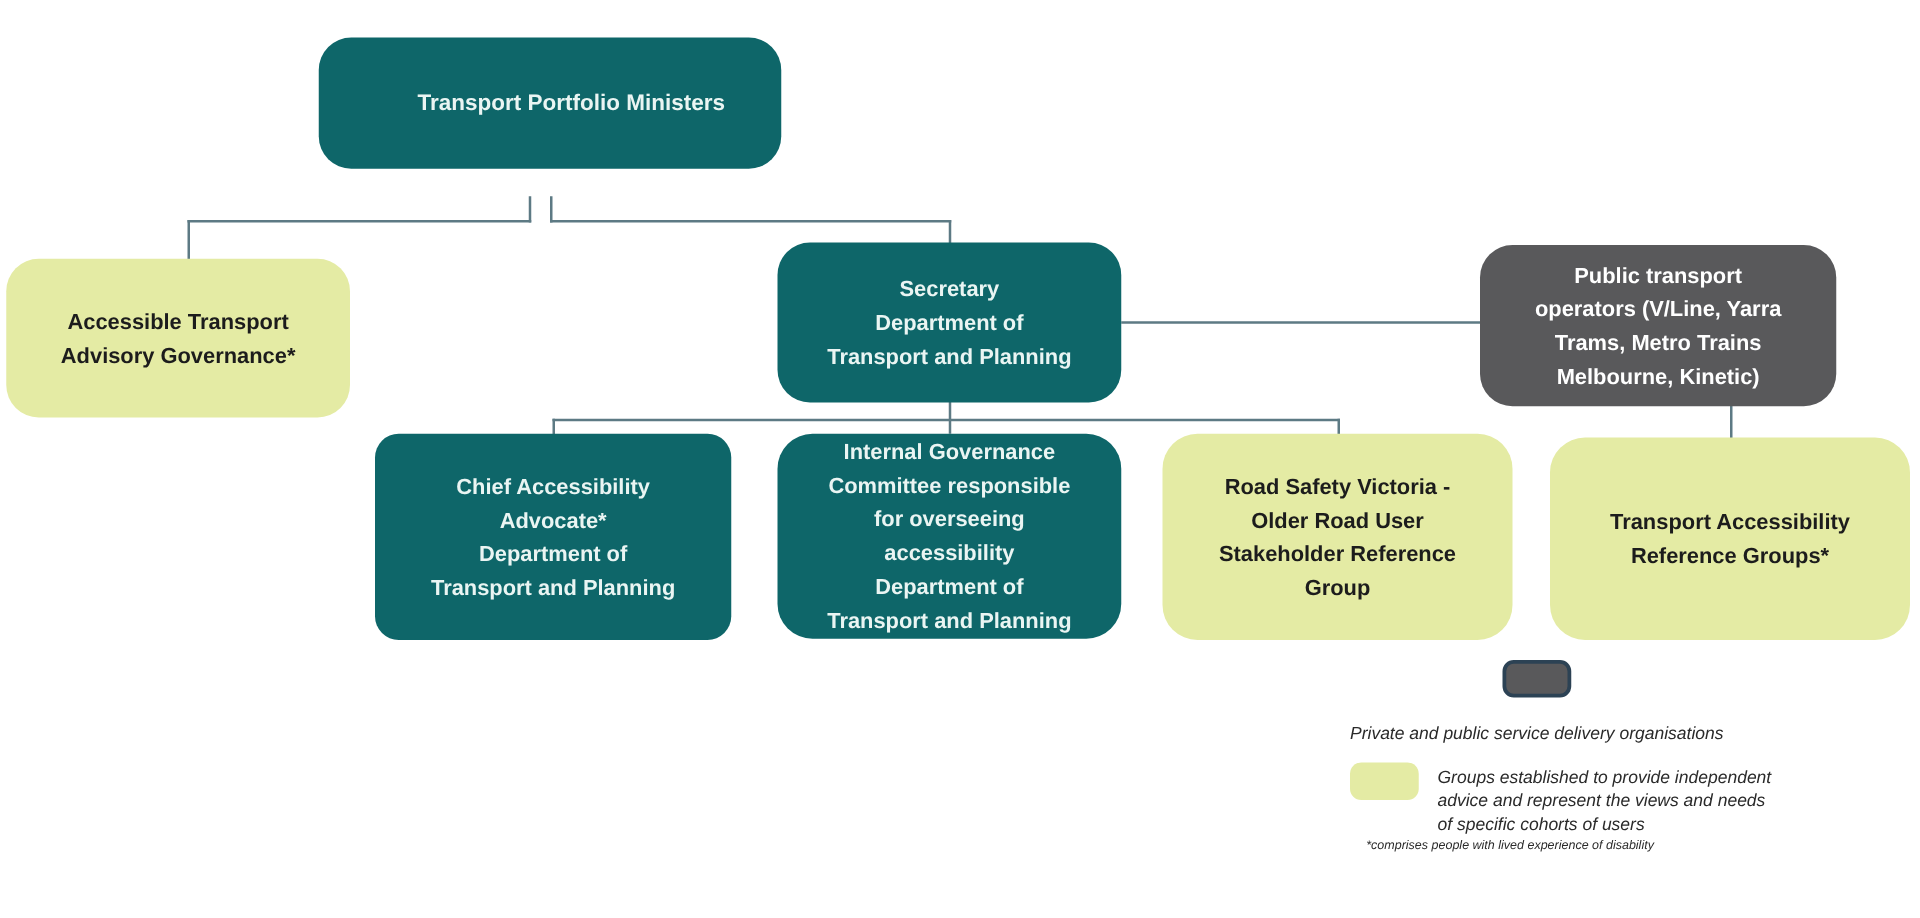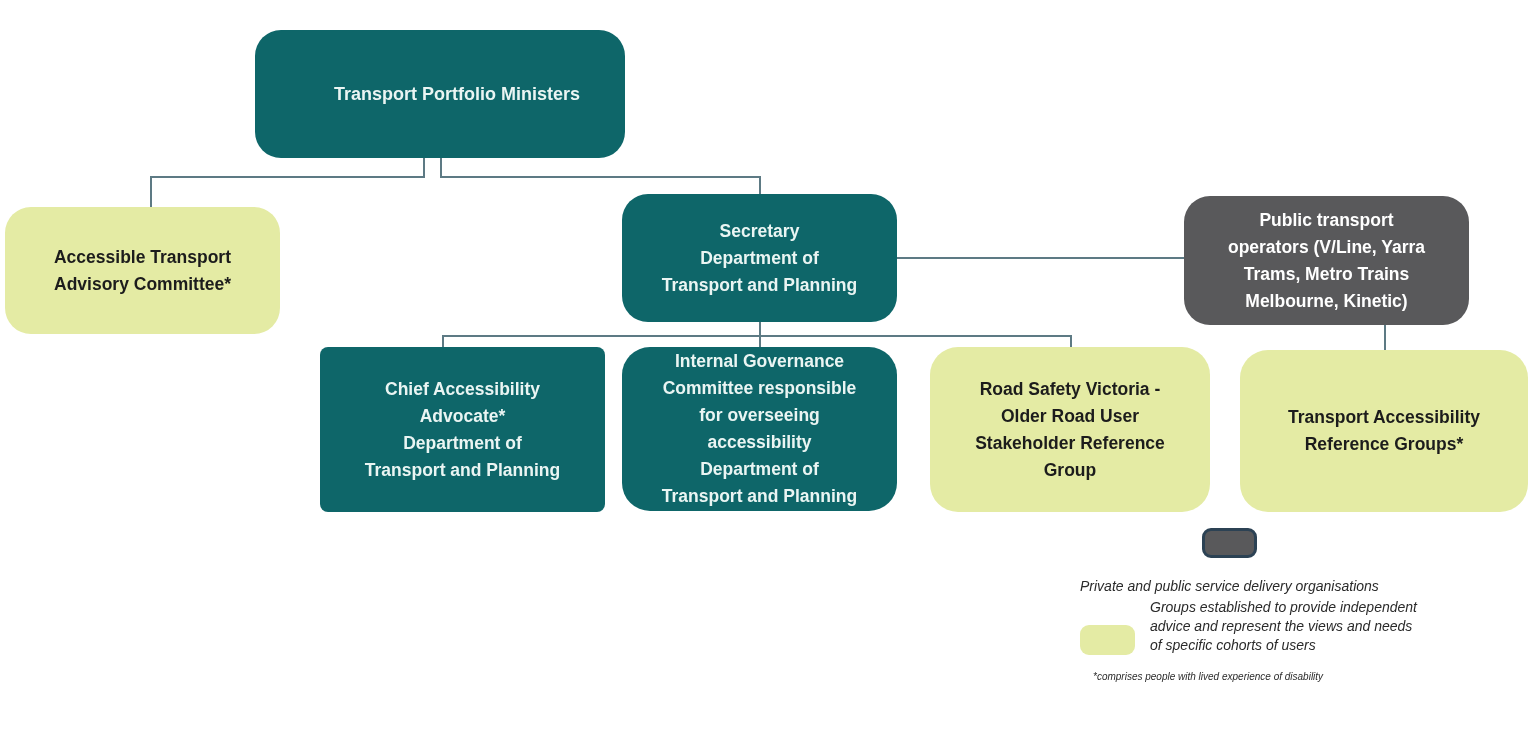--- a/index.html
+++ b/index.html
@@ -91,35 +91,35 @@
 
   <div class="connector" style="left:897px; top:257px; width:345px; height:2px;"></div>
 
   <div class="connector" style="left:759px; top:321px; width:2px; height:26px;"></div>
   <div class="connector" style="left:442px; top:335px; width:630px; height:2px;"></div>
   <div class="connector" style="left:442px; top:335px; width:2px; height:13px;"></div>
   <div class="connector" style="left:1070px; top:335px; width:2px; height:13px;"></div>
 
   <div class="connector" style="left:1384px; top:324px; width:2px; height:27px;"></div>
 
-  <div class="node teal root" style="left:255px; top:30px; width:370px; height:128px;padding-left:44px;">Transport Portfolio Ministers</div>
+  <div class="node teal root" style="left:255px; top:30px; width:370px; height:105px;padding-left:44px;">Transport Portfolio Ministers</div>
 
   <div class="node green" style="left:5px; top:207px; width:275px; height:127px;">Accessible Transport
-Advisory Committee*</div>
+Advisory Governance*</div>
 
   <div class="node teal" style="left:622px; top:194px; width:275px; height:128px;">Secretary
 Department of
 Transport and Planning</div>
 
   <div class="node gray" style="left:1184px; top:196px; width:285px; height:129px;">Public transport
 operators (V/Line, Yarra
 Trams, Metro Trains
 Melbourne, Kinetic)</div>
 
-  <div class="node teal" style="left:300px; top:347px; width:285px; height:165px; border-radius:8px;margin-left:20px;">Chief Accessibility
+  <div class="node teal" style="left:300px; top:347px; width:285px; height:165px; border-radius:19px;">Chief Accessibility
 Advocate*
 Department of
 Transport and Planning</div>
 
   <div class="node teal" style="left:622px; top:347px; width:275px; height:164px; border-radius:28px; line-height:27px;">Internal Governance
 Committee responsible
 for overseeing
 accessibility
 Department of
 Transport and Planning</div>
@@ -131,21 +131,21 @@
 Older Road User
 Stakeholder Reference
 Group</div>
 
   <div class="legend-row center" style="top:528px;">
     <div class="swatch gray"></div>
     <div class="legend-label">Private and public service delivery organisations</div>
   </div>
 
 
-  <div class="legend-row top" style="top:596px;align-items:flex-end;">
+  <div class="legend-row top" style="top:610px;">
     <div class="swatch green"></div>
     <div class="legend-label">Groups established to provide independent
 advice and represent the views and needs
 of specific cohorts of users</div>
   </div>
 
   <div class="footnote">*comprises people with lived experience of disability</div>
 
 </div>
 

